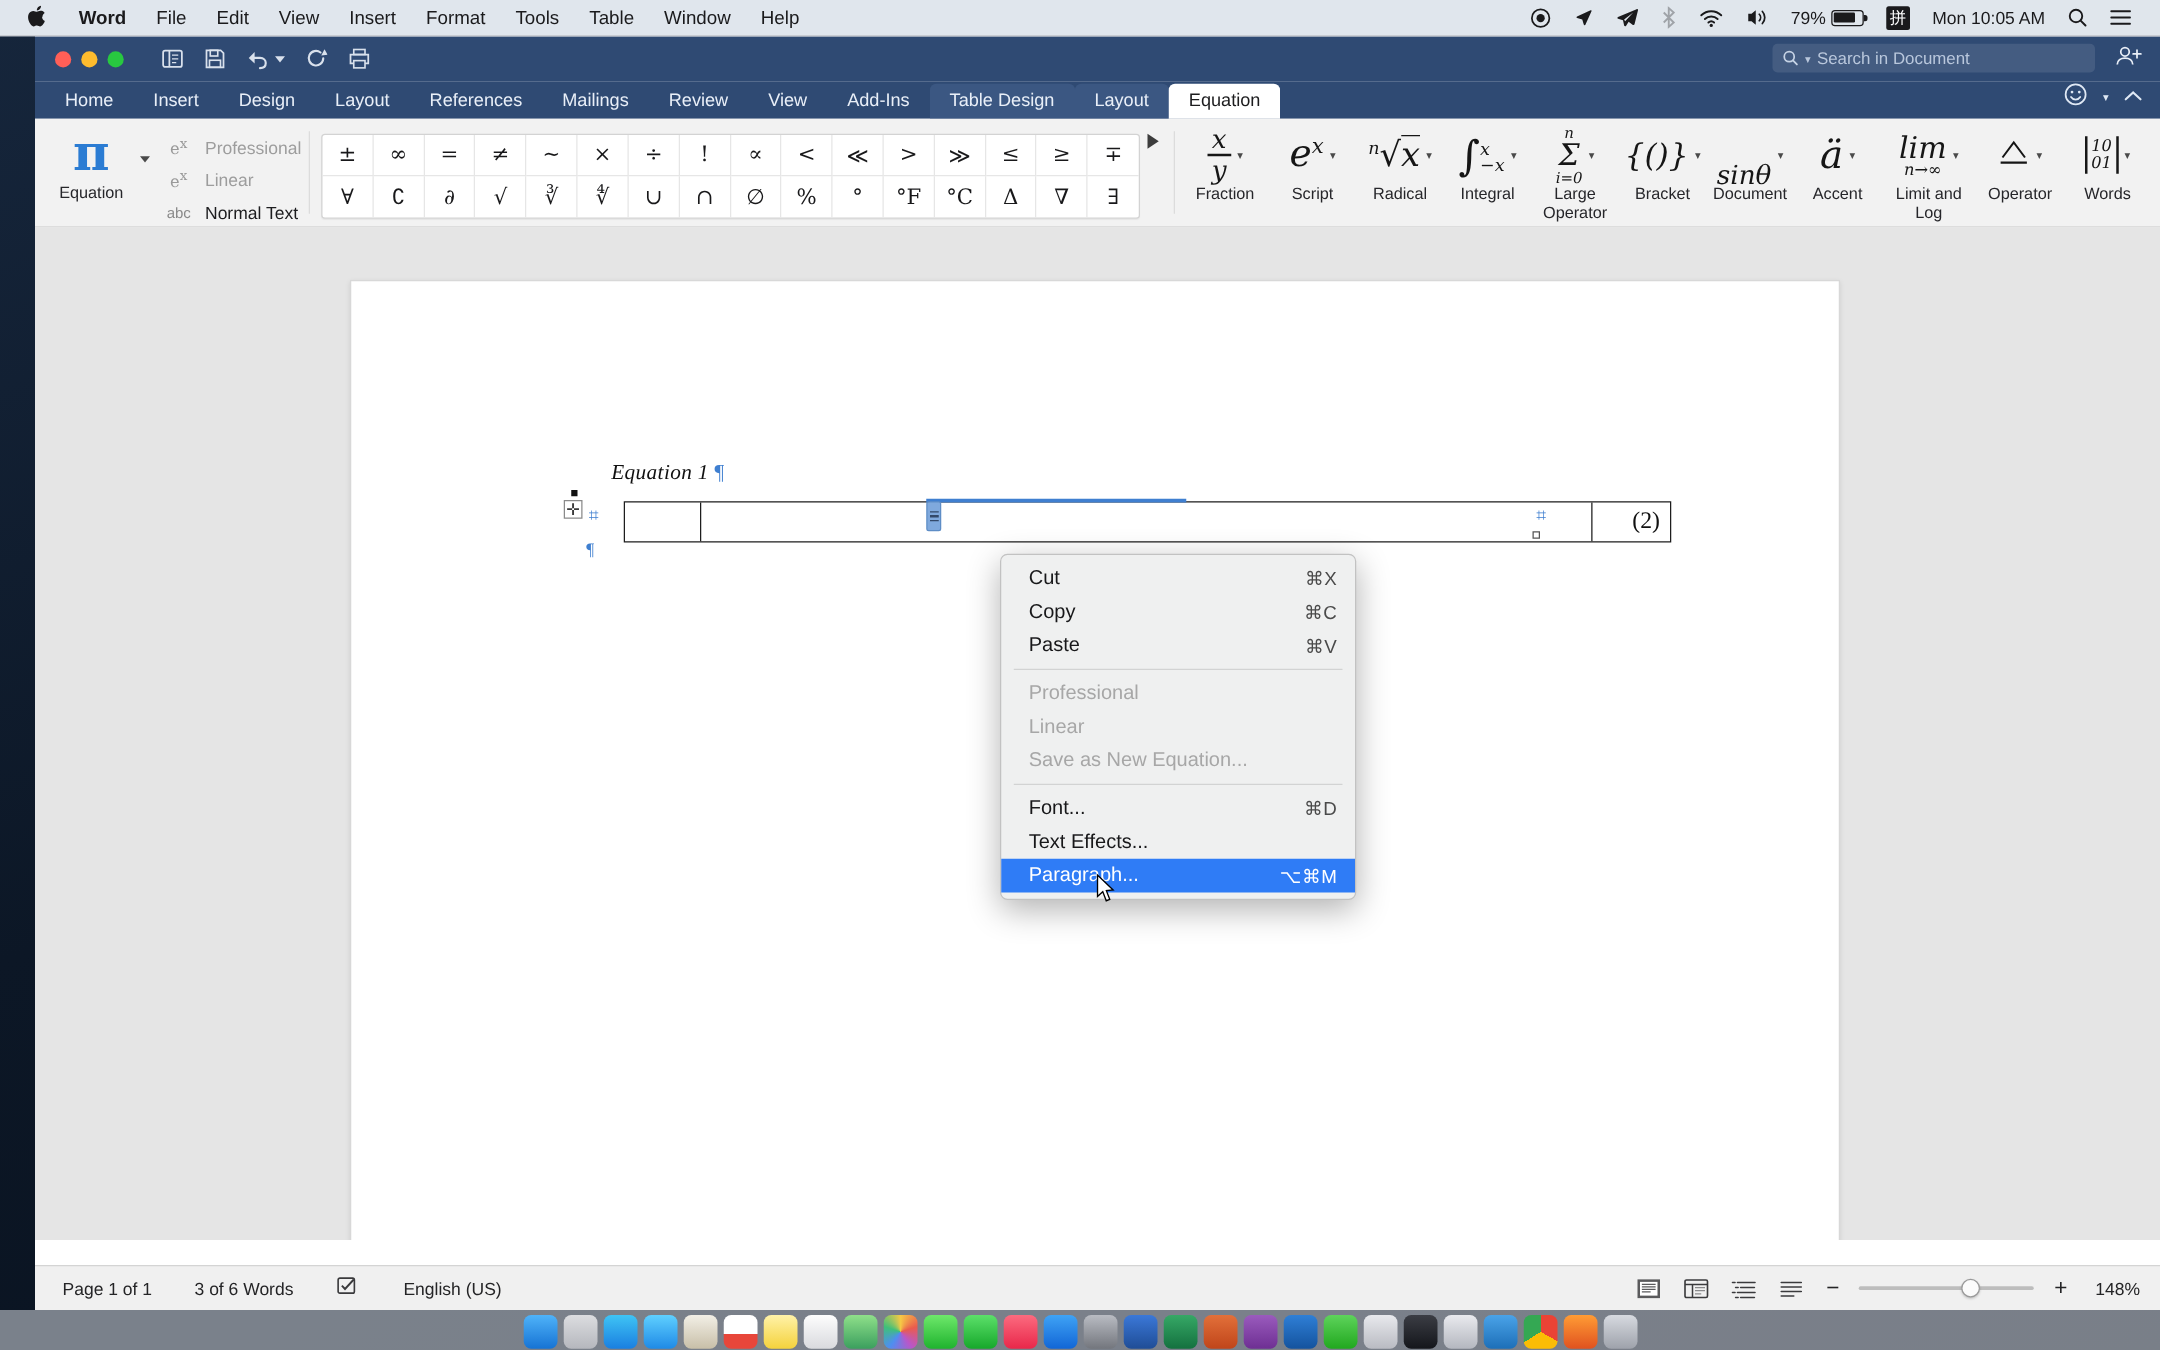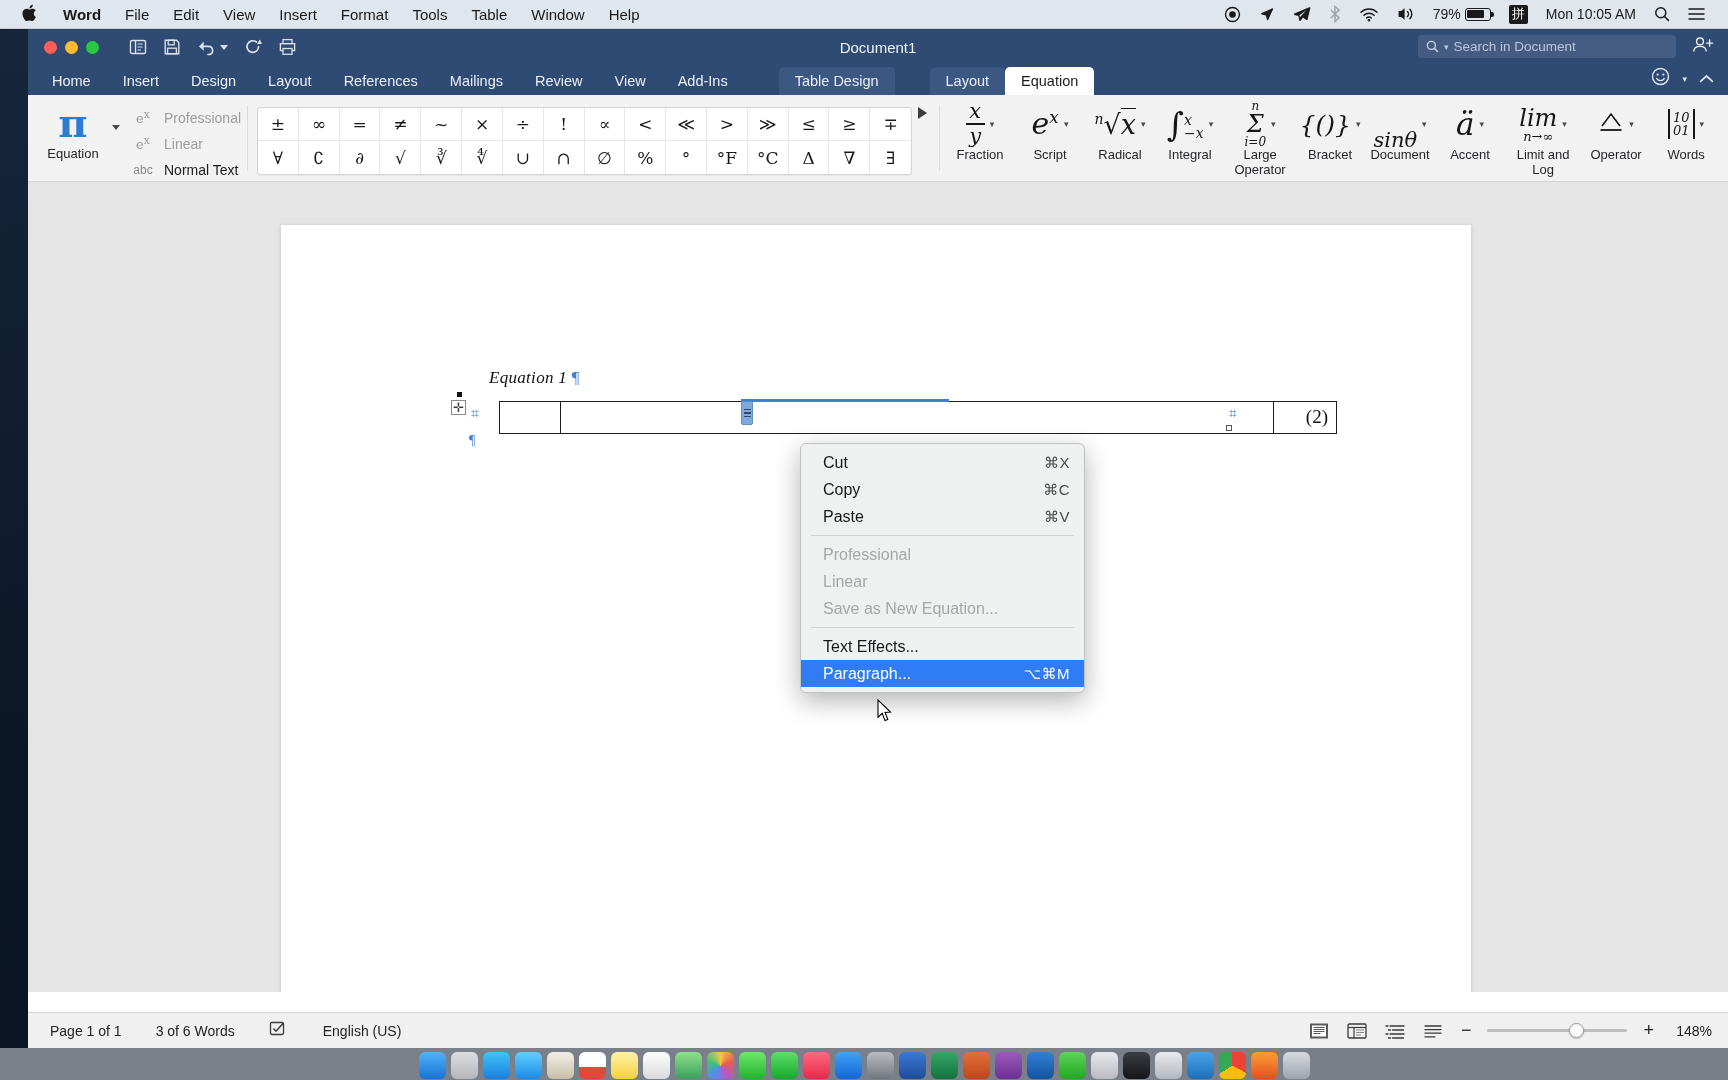--- a/index.html
+++ b/index.html
@@ -66,21 +66,21 @@
     display: flex; align-items: center; padding: 0 8px; gap: 5px;
     color: #b9c7dc; font-size: 13.5px;
   }
   .people { position: absolute; right: 14px; top: 7px; color: #e8eef7; }
   
   #tabs { height: 30px; background: #2f4a73; display: flex; align-items: flex-end; position: relative; padding-left: 8px; }
   .tab {
     font-size: 14.5px; color: #e9eff8; padding: 0 16px; height: 28px; line-height: 28px;
     white-space: nowrap; border-radius: 5px 5px 0 0;
   }
-  .tab.ctx { background: #3b5782; margin-left: 35px; }
+  .tab.ctx { background: #3b5782; }
   .tab.active { background: #fff; color: #1c1c1e; font-weight: 500; }
   .tabs-right { margin-left: auto; display: flex; align-items: center; gap: 12px; padding: 0 14px 5px 0; color: #dfe8f4; }
   
   #ribbon {
     height: 87px; background: #f2f2f2; border-bottom: 1px solid #d6d6d6;
     display: flex; align-items: stretch; position: relative;
   }
   .grp { display: flex; align-items: flex-start; padding: 4px 6px 0 6px; position: relative; }
   .grp + .grp:before {
     content: ""; position: absolute; left: 0; top: 10px; bottom: 10px; width: 1px; background: #dcdcdc;
@@ -323,21 +323,20 @@
           </svg>
       </span>
       <span class="qi">
         <svg width="19" height="18" viewBox="0 0 19 18">
             <rect x="5" y="1.6" width="9" height="4" fill="none" stroke="#e8eef7" stroke-width="1.3"></rect>
             <path d="M2.4 5.6h14.2v7H2.4z" fill="none" stroke="#e8eef7" stroke-width="1.4"></path>
             <rect x="5" y="10.5" width="9" height="5.8" fill="#2f4a73" stroke="#e8eef7" stroke-width="1.3"></rect>
           </svg>
       </span>
     </div>
-    <div class="doctitle">Document1</div>
     <div class="searchbox">
       <svg width="13" height="13" viewBox="0 0 14 14">
           <circle cx="5.8" cy="5.8" r="4.3" fill="none" stroke="#c5d2e4" stroke-width="1.5"></circle>
           <path stroke="#c5d2e4" stroke-width="1.6" stroke-linecap="round" d="M9 9l3.4 3.4"></path>
         </svg>
       <span style="font-size:9px;color:#b9c7dc">▾</span>
       <span title="Search in Document">Search in Document</span>
     </div>
     <div class="people">
       <svg width="22" height="18" viewBox="0 0 22 18">
@@ -598,20 +597,24 @@
     <div class="citem disabled">
       <span class="txt">Linear</span>
       <span class="sc"></span>
     </div>
     <div class="citem disabled">
       <span class="txt">Save as New Equation...</span>
       <span class="sc"></span>
     </div>
     <div class="csep"></div>
     <div class="citem">
+      <span class="txt">Font...</span>
+      <span class="sc">⌘D</span>
+    </div>
+    <div class="citem">
       <span class="txt">Text Effects...</span>
       <span class="sc"></span>
     </div>
     <div class="citem sel">
       <span class="txt">Paragraph...</span>
       <span class="sc">⌥⌘M</span>
     </div>
   </div>
 
   <div id="cursor">

